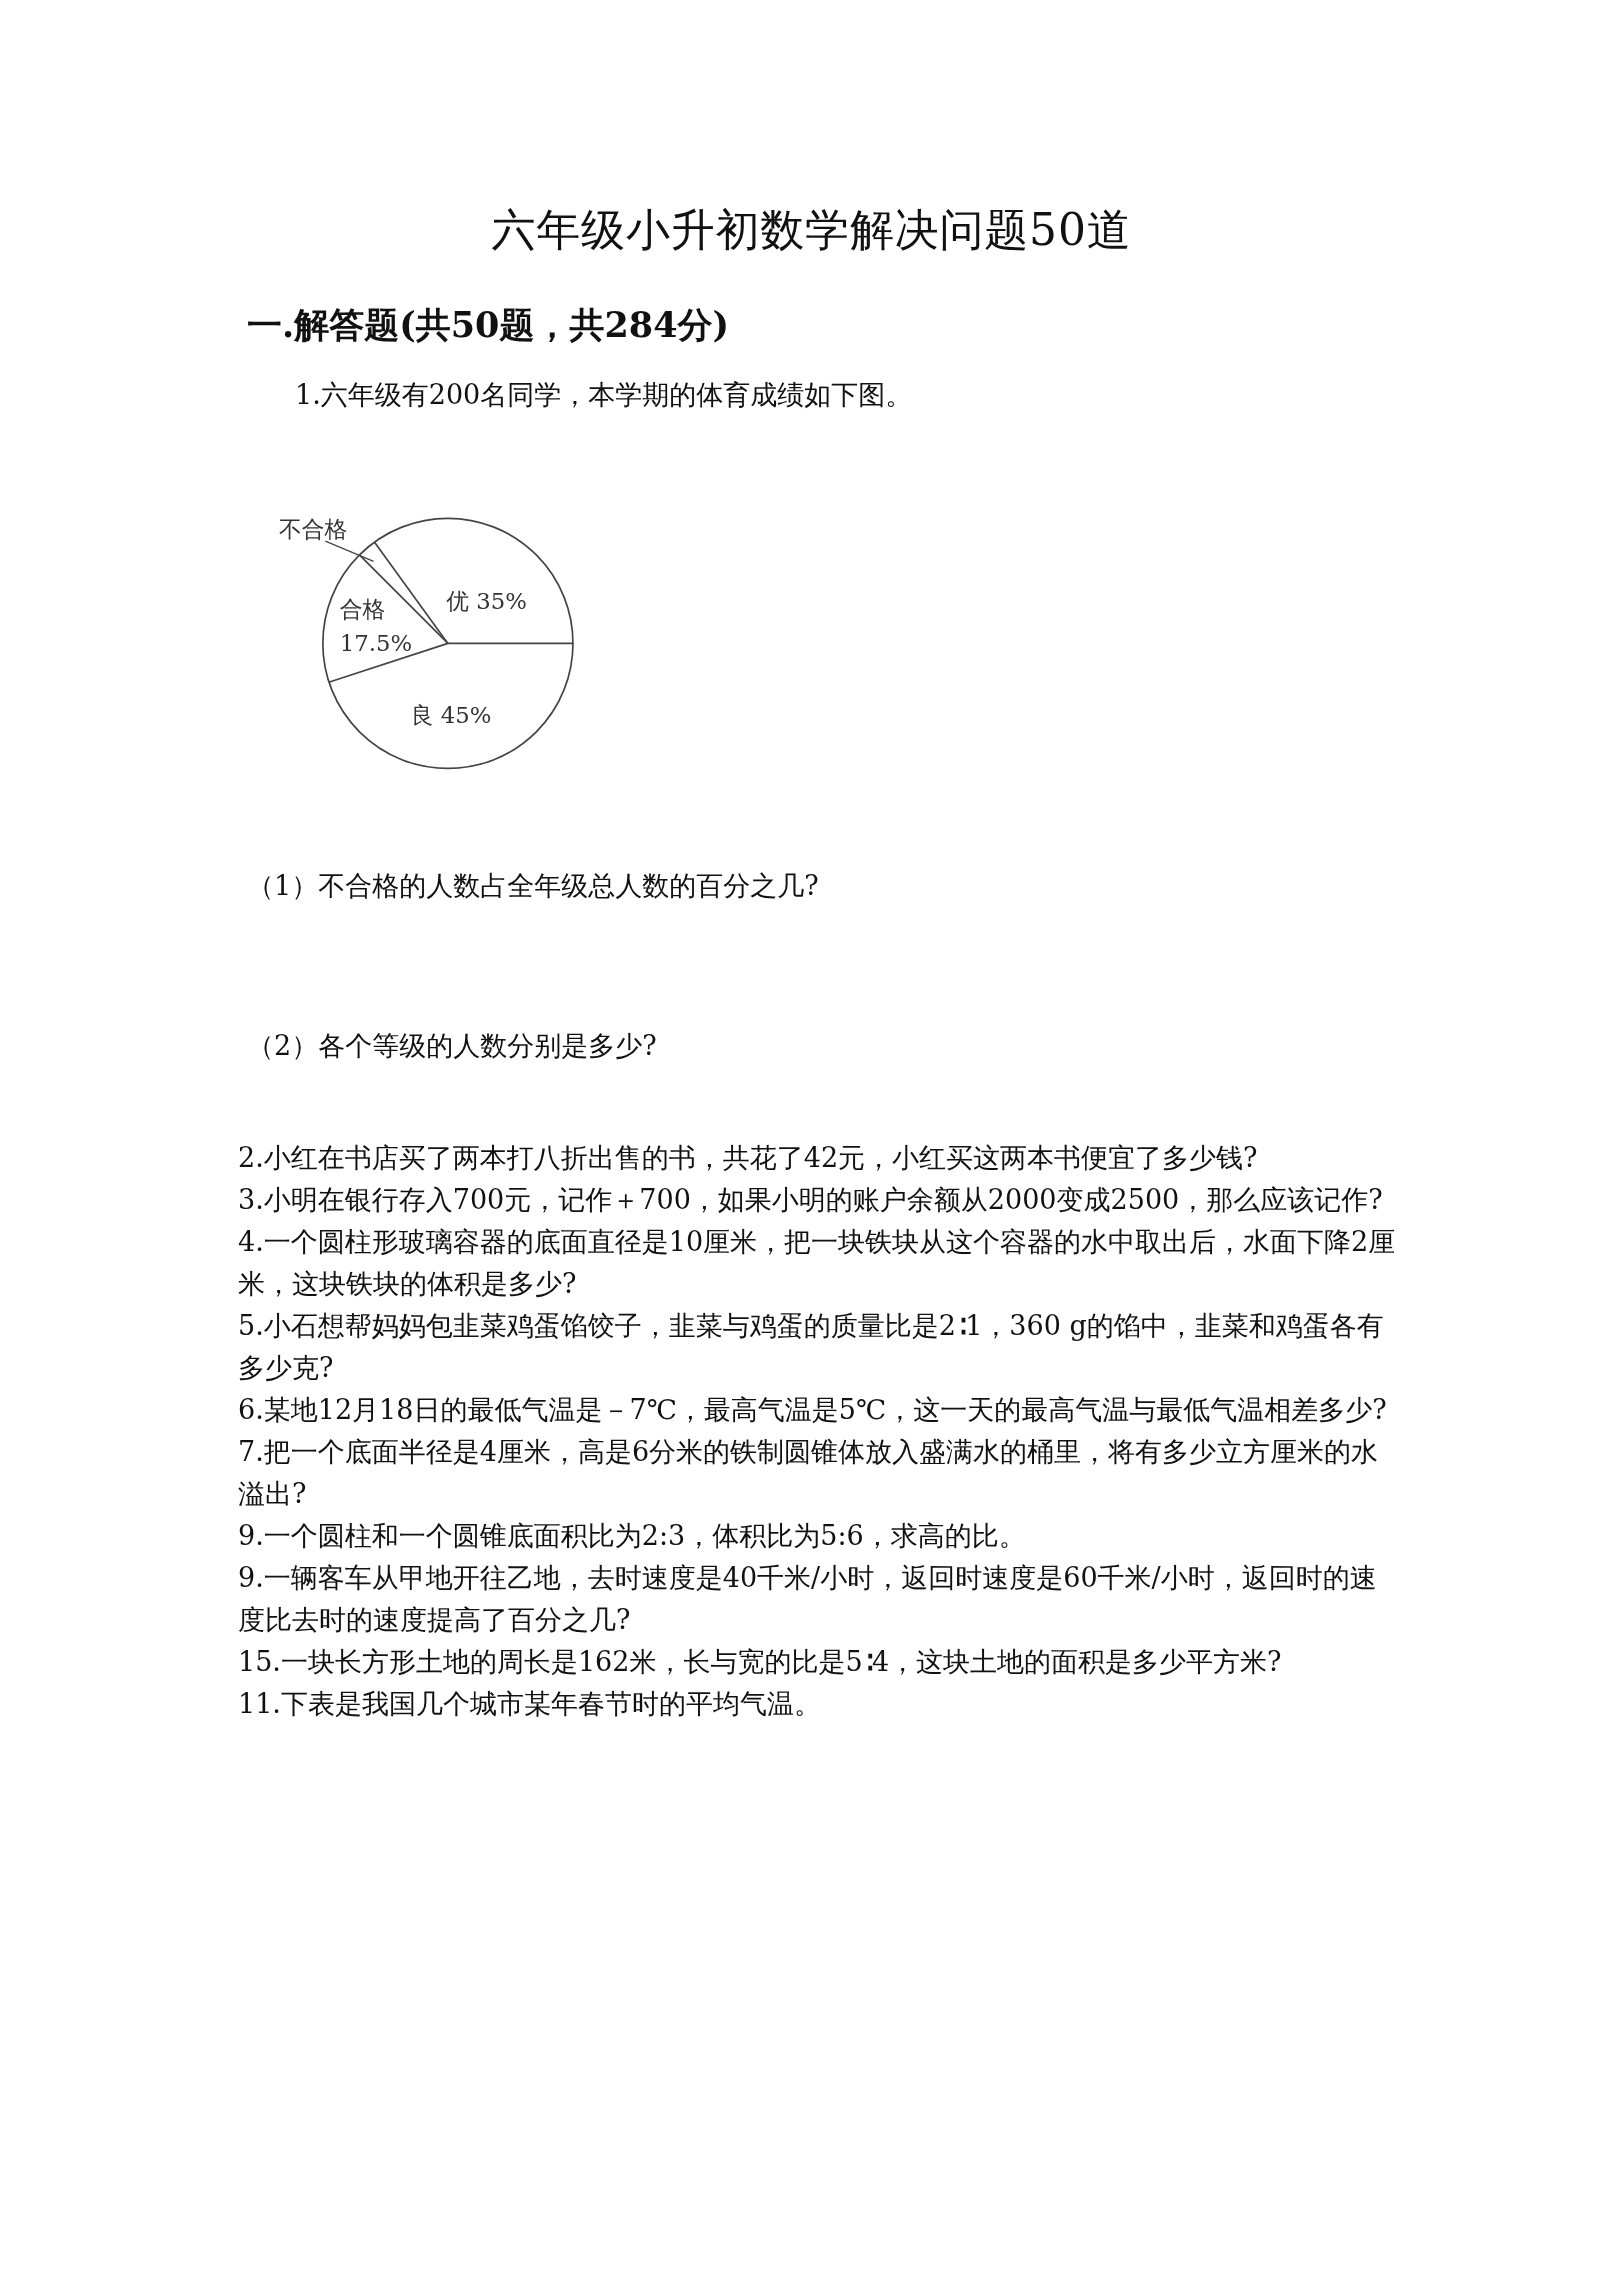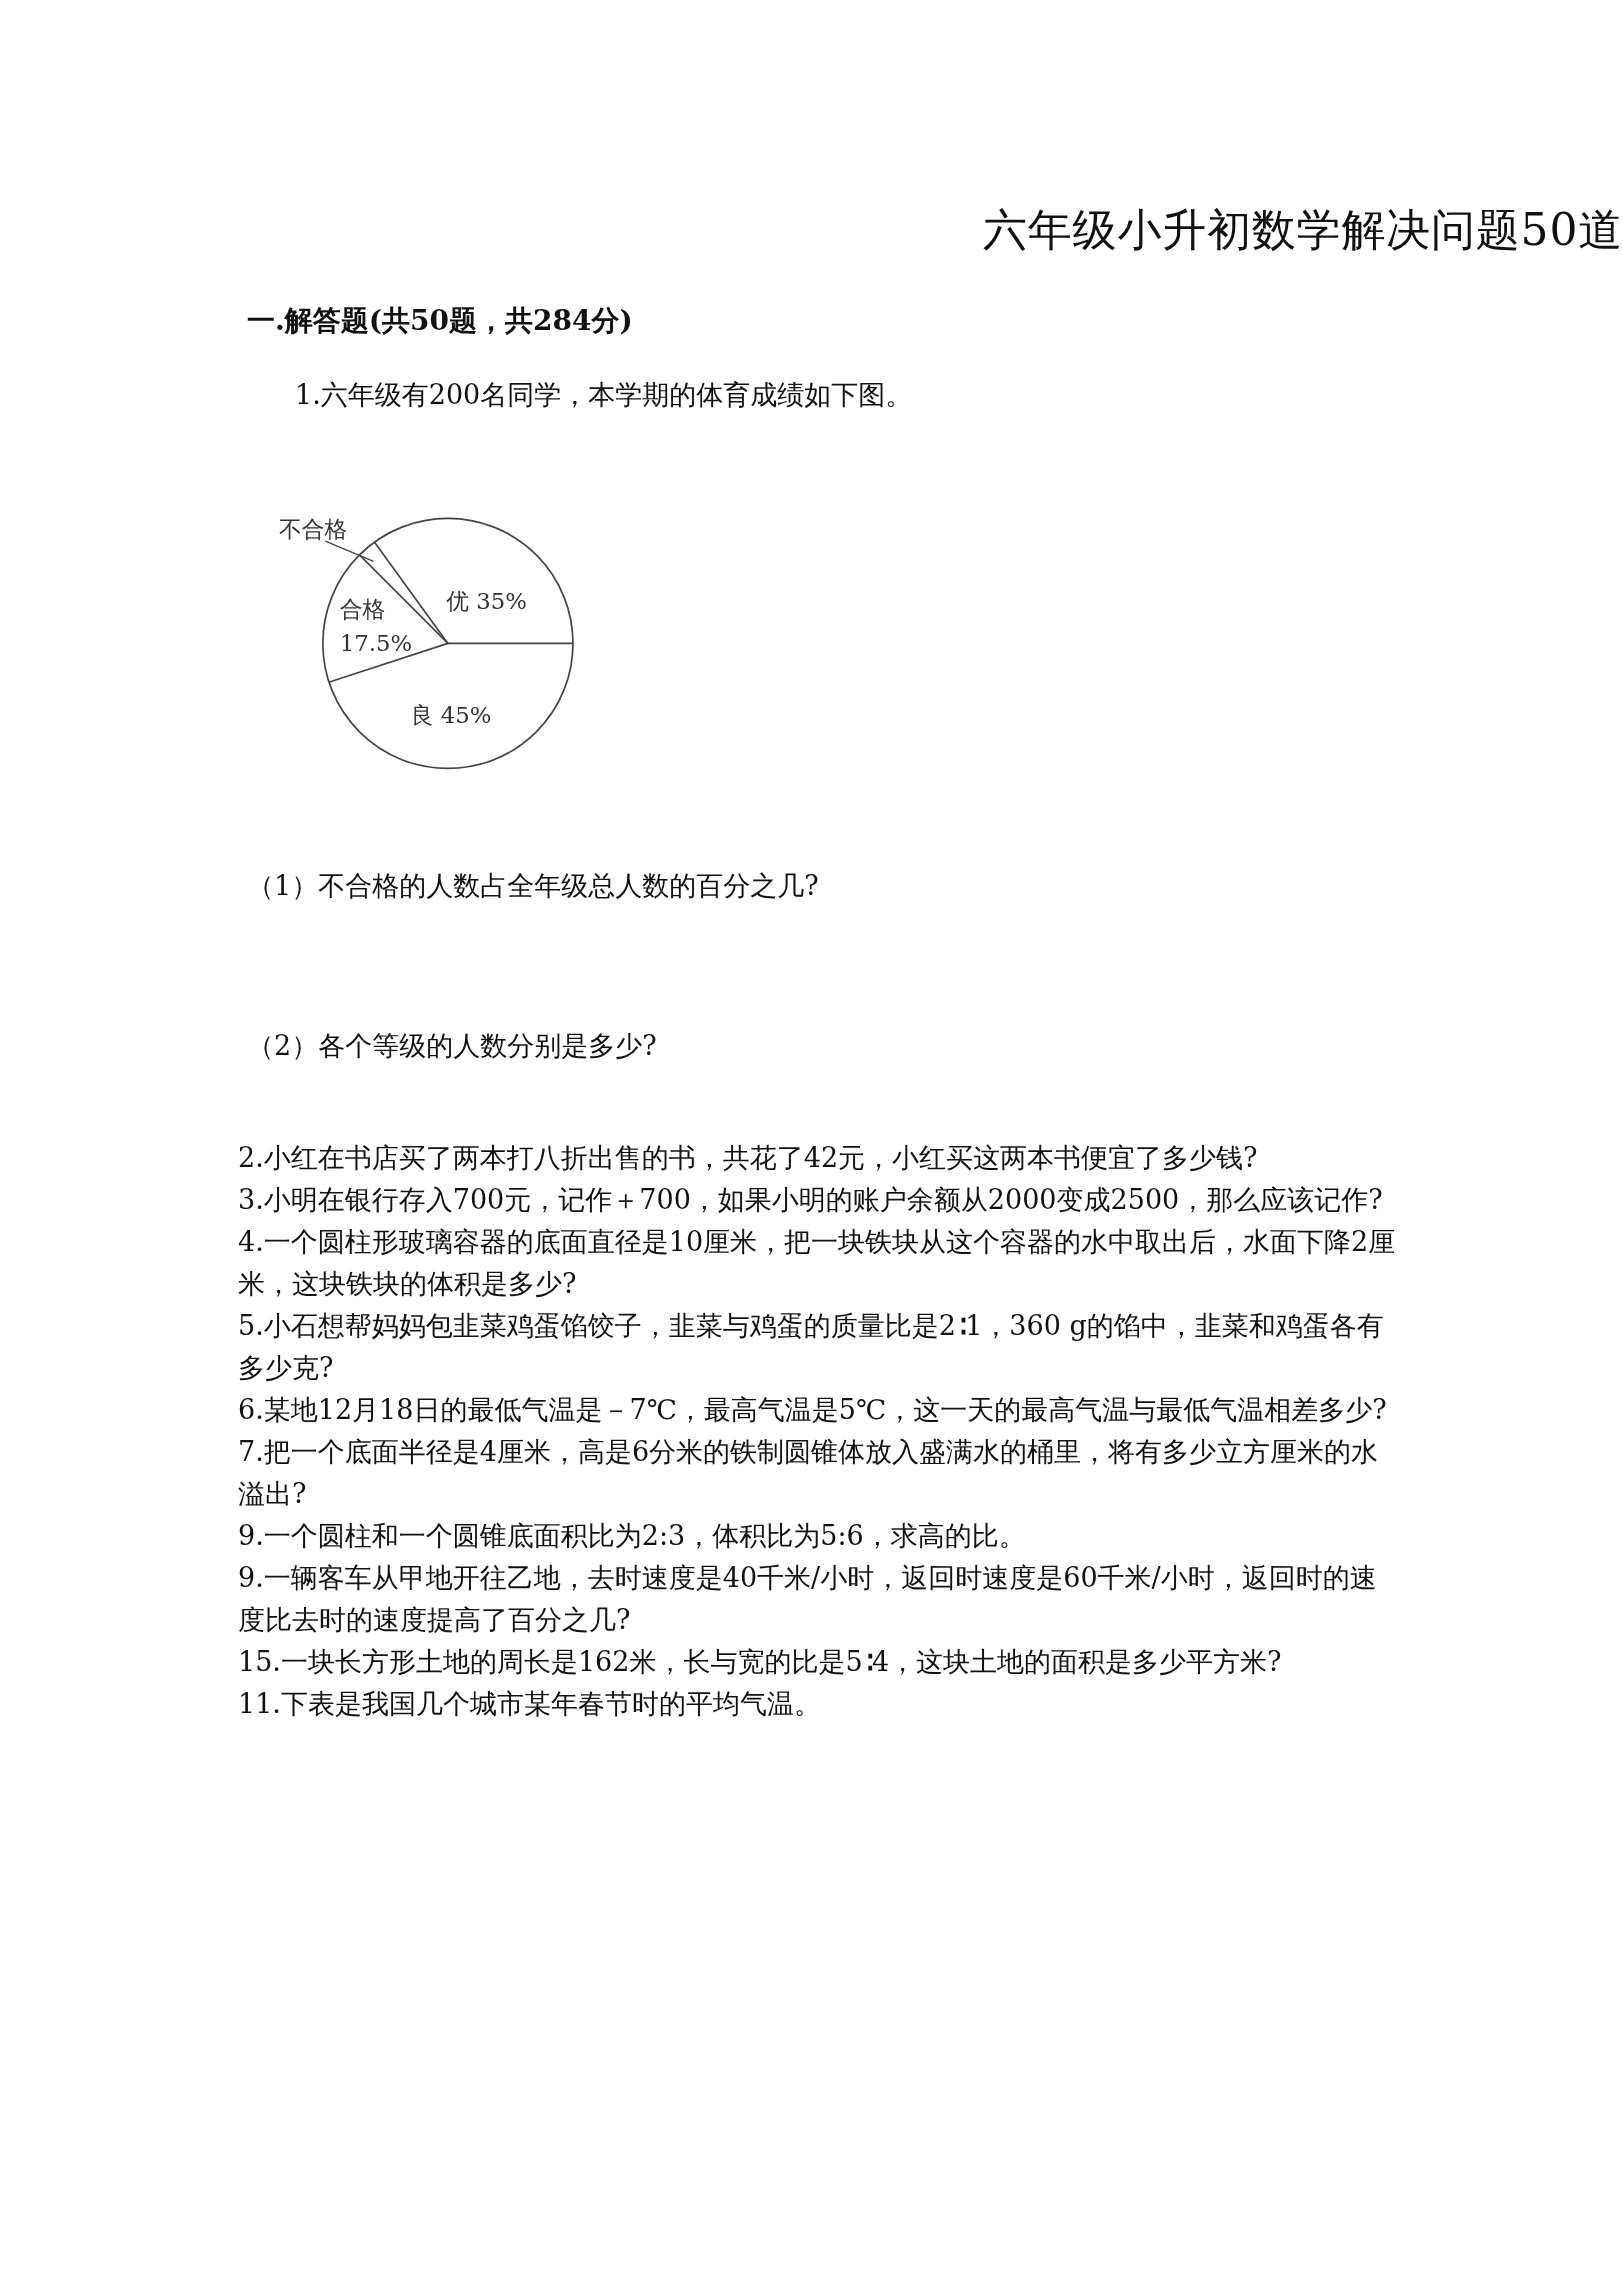--- a/index.html
+++ b/index.html
@@ -1,20 +1,20 @@
 <!DOCTYPE html>
 <html style="font-size:13.5px"><head>
 <meta charset="utf-8">
 <style>
   html, body { margin: 0; padding: 0; background: #ffffff; }
   body { width: 1623px; height: 2295px; position: relative; overflow: hidden;
          font-family: "DejaVu Serif", "Liberation Serif", serif; color: #111; }
-  .title { position: absolute; top: 201px; left: 0; width: 1623px; text-align: right;
+  .title { position: absolute; top: 201px; left: 0; width: 1623px; text-align: center;
            font-size: 44px; letter-spacing: 0.8px; }
-  .section { position: absolute; top: 302px; left: 247px; font-size: 28px; font-weight: bold; }
+  .section { position: absolute; top: 302px; left: 247px; font-size: 35px; font-weight: bold; }
   .q { position: absolute; left: 247px; font-size: 27px; line-height: 42px; width: 1150px; }
   .chart { position: absolute; left: 245px; top: 482px; width: 372px; height: 338px; }
   .chart svg text { font-family: "DejaVu Serif", "Liberation Serif", serif; fill: #333; }
   .block { position: absolute; left: 238px; top: 1137px; width: 1158px; font-size: 27px; line-height: 42px; }
   .block p { margin: 0; }
 </style>
 </head>
 <body>
 
 <div class="title">六年级小升初数学解决问题50道</div>

